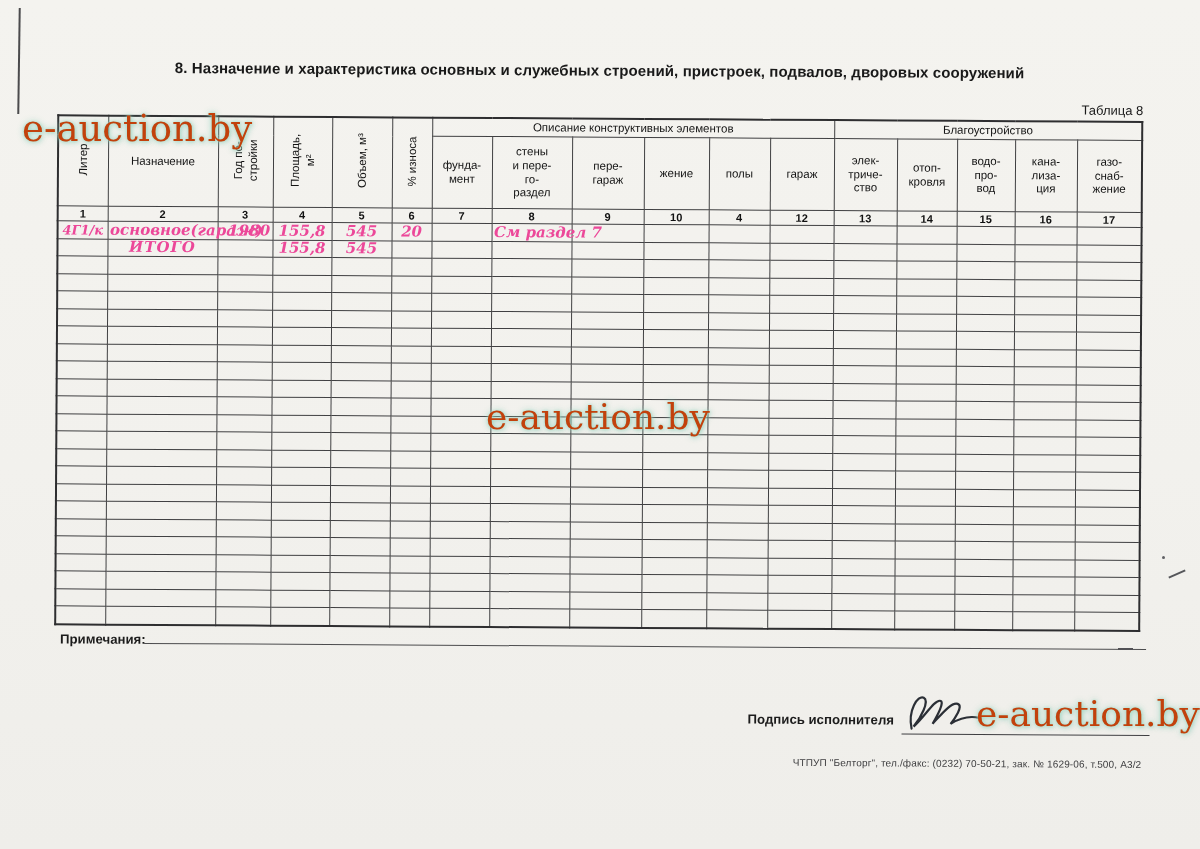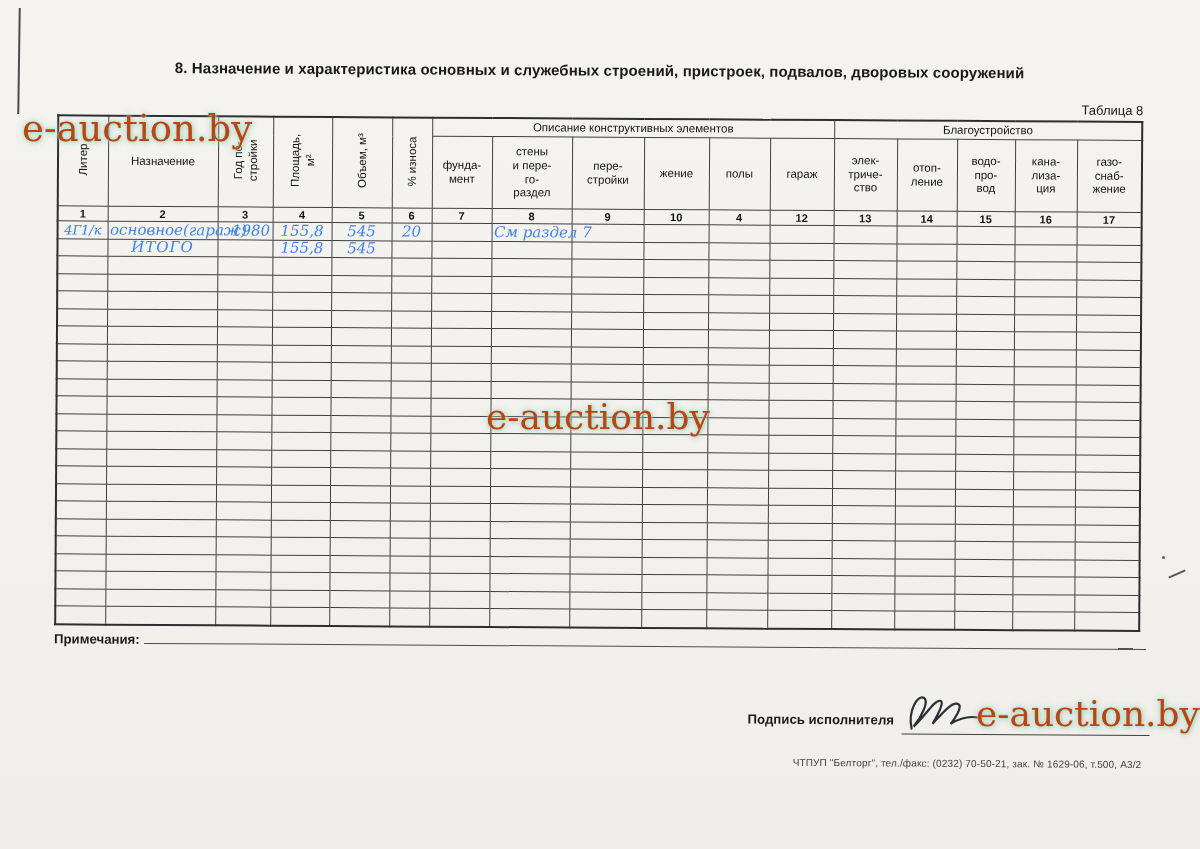--- a/index.html
+++ b/index.html
@@ -21,22 +21,22 @@
     vertical-align:middle;text-align:center;line-height:1.18;white-space:pre-line;}
   .group-th{height:17px;font-size:12px;}
   .sub-th{height:71px;}
   .tall-th{vertical-align:middle;}
   .vtext{writing-mode:vertical-rl;transform:rotate(180deg);display:inline-block;
     white-space:pre-line;line-height:1.3;font-size:11.5px;}
   .num-cell{height:14px;font-size:11px;text-align:center;color:#111;
     font-weight:bold;vertical-align:middle;}
   .body-cell{height:16.5px;font-size:11px;text-align:center;vertical-align:middle;}
   .hand{font-family:"DejaVu Serif",serif;font-style:italic;font-size:15px;
-    color:#3b82f6;line-height:1;}
-  .notes-label{position:absolute;left:58px;top:631px;font-size:13.2px;font-weight:bold;}
+    color:#ec4899;line-height:1;font-weight:bold;}
+  .notes-label{position:absolute;left:64px;top:631px;font-size:13.2px;font-weight:bold;}
   .notes-line{position:absolute;left:148px;top:626px;width:1002px;height:16px;
     border-bottom:1.4px solid #4c4c4e;}
   .sign-label{position:absolute;left:752px;top:707px;font-size:13.2px;font-weight:bold;}
   .sign-line{position:absolute;left:906px;top:710px;width:248px;height:18px;
     border-bottom:1.6px solid #3f3f42;}
   .signature{position:absolute;left:908px;top:683px;}
   .print-footer{position:absolute;left:600px;top:752px;width:546px;text-align:right;
     font-size:10px;color:#3d3d3f;letter-spacing:0.15px;}
   .wm{position:absolute;font-family:"DejaVu Serif",serif;color:#c2410c;z-index:30;
     text-shadow:0 0 2px rgba(172,226,206,0.95),0 0 7px rgba(150,215,195,0.85),
@@ -91,29 +91,29 @@
           <th colspan="5" class="group-th">Благоустройство</th>
         </tr>
       <tr id="hrow-subs">
           <th class="sub-th">фунда-
 мент</th>
           <th class="sub-th">стены
 и пере-
 го-
 раздел</th>
           <th class="sub-th">пере-
-стройки</th>
+гараж</th>
           <th class="sub-th">жение</th>
           <th class="sub-th">полы</th>
           <th class="sub-th">гараж</th>
           <th class="sub-th">элек-
 триче-
 ство</th>
           <th class="sub-th">отоп-
-ление</th>
+кровля</th>
           <th class="sub-th">водо-
 про-
 вод</th>
           <th class="sub-th">кана-
 лиза-
 ция</th>
           <th class="sub-th">газо-
 снаб-
 жение</th>
         </tr>

